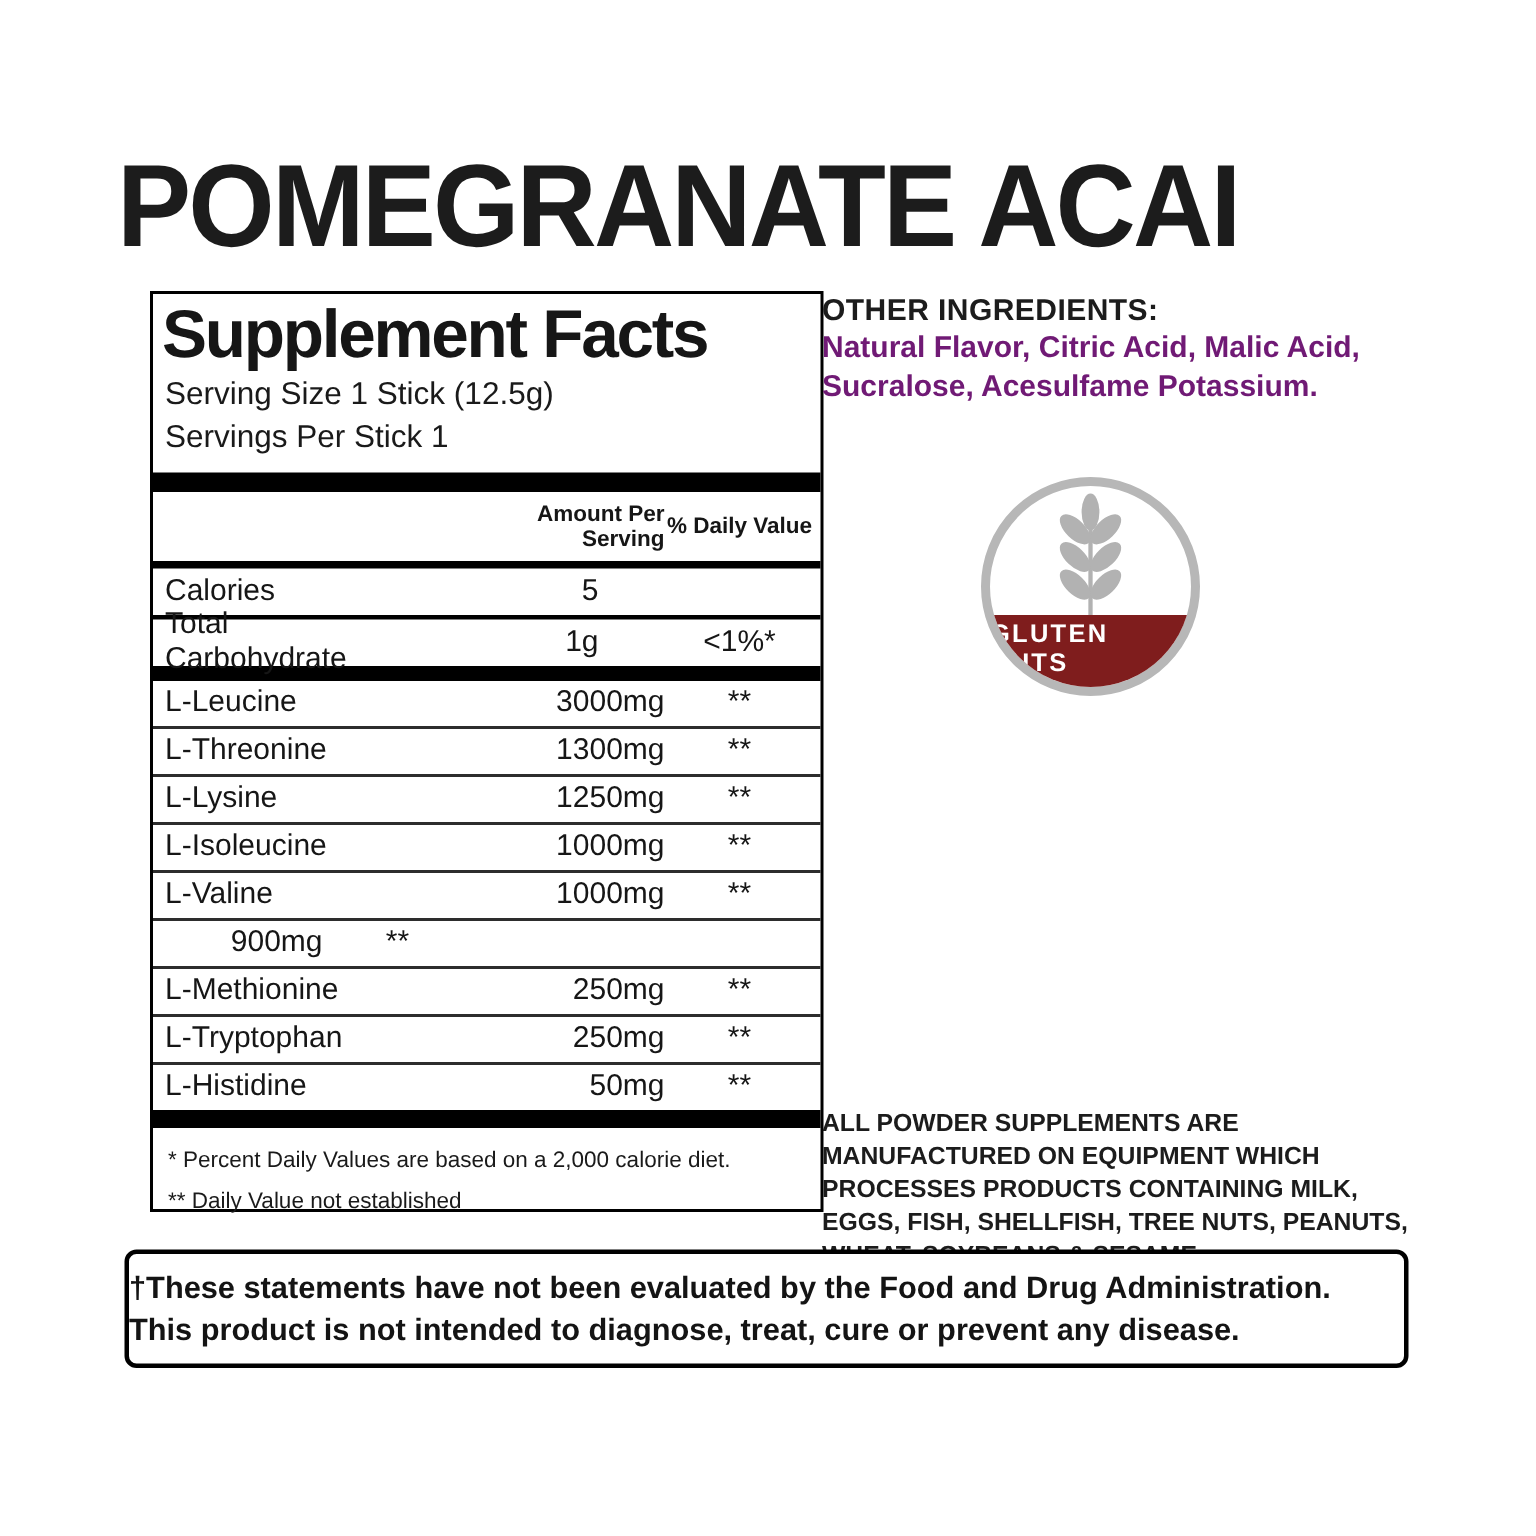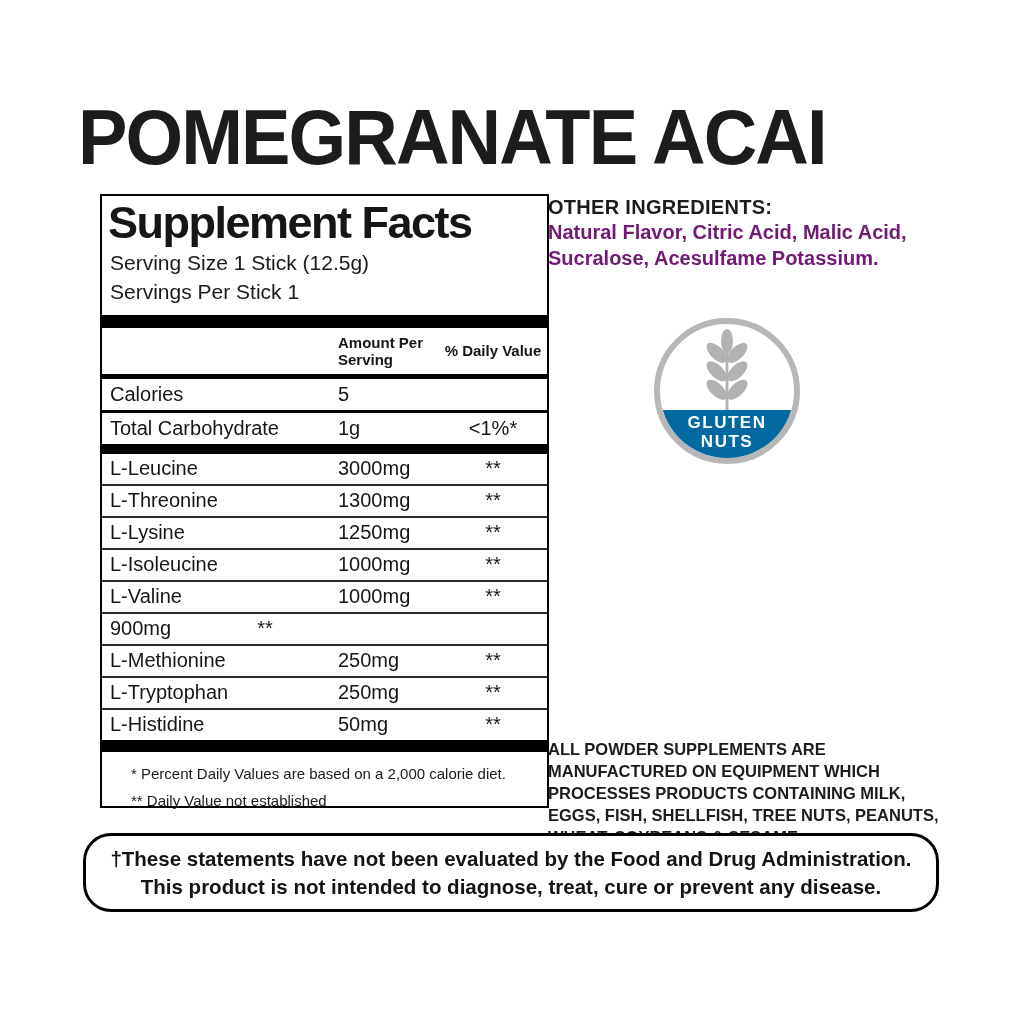--- a/index.html
+++ b/index.html
@@ -33,64 +33,64 @@
   .bar-lg { height:13px; margin-top:8px; }
   .bar-md { height:10px; }
   .bar-xl { height:12px; }
   .rule { background:#000; }
   .rule-5 { height:5px; }
   .rule-3 { height:3px; }
   .rule-2 { height:2px; background:#2d2d2d; }
 
   .row { display:flex; align-items:center; padding-left:8px; padding-right:4px; }
   .c-name { flex:1; font-size:20px; color:#161616; }
-  .c-amt { width:105px; text-align:left; font-size:20px; color:#161616; }
+  .c-amt { width:105px; text-align:right; font-size:20px; color:#161616; }
   .c-dv { width:100px; text-align:center; font-size:20px; color:#161616; }
   .sf-header { height:46px; }
   .sf-header .hdr { font-weight:bold; font-size:15px; line-height:1.15; }
-  .r-main { height:31px; }
+  .r-main { height:31px;gap:44px; }
   .r-amino { height:30px; }
 
-  .sf-footnotes { padding:12px 8px 0 10px;margin-left:19px; }
+  .sf-footnotes { padding:12px 8px 0 10px; }
   .footnote { font-size:15px; color:#1a1a1a; line-height:1.3; }
   .footnote + .footnote { margin-top:8px; }
 
   
   .other-ing { position:absolute; left:548px; top:196px; width:412px; }
   .other-ing .oi-head { font-size:20px; font-weight:bold; letter-spacing:0.3px; color:#1c1c1c; }
   .other-ing .oi-body { font-size:20px; font-weight:bold; line-height:1.32; color:#701a75; }
 
   
   .badge {
     position:absolute; left:654px; top:318px;
     width:146px; height:146px; border-radius:50%;
     border:6px solid #b7b7b7; background:#fff; overflow:hidden;
   }
   .badge .wheat { position:absolute; top:4px; left:50%; transform:translateX(-50%); }
   .badge .band {
     position:absolute; left:0; right:0; bottom:0; height:48px;
-    background:#0369a1; text-align:center; padding-top:3px;
+    background:#7f1d1d; padding-top:3px;
   }
   .badge .band .b-line {
     display:block; color:#fff; font-weight:bold; font-size:17px;
     letter-spacing:1.5px; line-height:1.12;
   }
 
   
   .allergen {
     position:absolute; left:548px; top:738px; width:392px;
     font-size:16.5px; font-weight:bold; line-height:1.34;
     text-transform:uppercase; color:#1c1c1c;
   }
 
   
   .disclaimer-box {
     position:absolute; left:83px; top:833px; width:856px; height:79px;
-    border:3px solid #000; border-radius:28px; background:#fff;
-    display:flex; flex-direction:column; justify-content:center; text-align:center;
+    border:3px solid #000; border-radius:8px; background:#fff;
+    display:flex; flex-direction:column; justify-content:center; text-align:left;
   }
   .disclaimer-box .d-line {
     display:block; font-size:20.5px; font-weight:bold; line-height:1.35; color:#141414;
   }
 </style>
 </head>
 <body>
 
 <div class="canvas">
 

